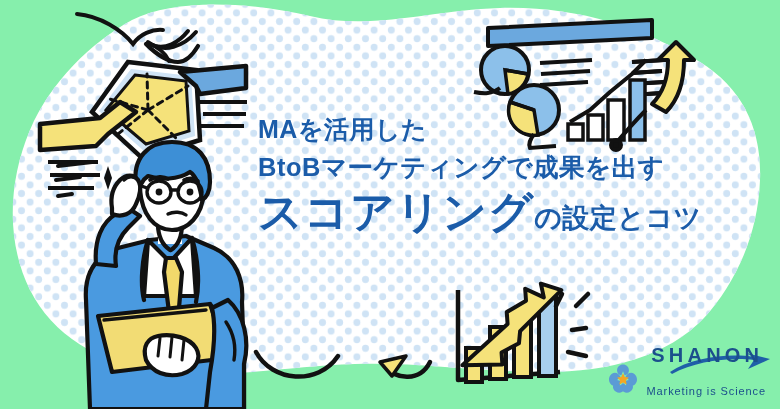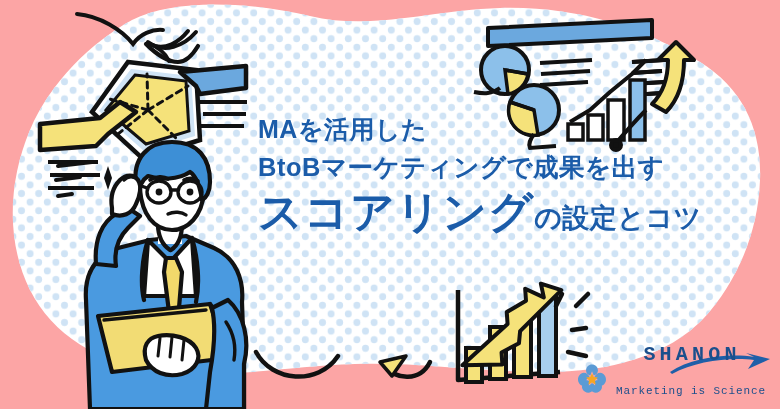--- a/index.html
+++ b/index.html
@@ -5,21 +5,21 @@
   html, body {
     margin: 0;
     padding: 0;
     background: #ffffff;
   }
   #banner {
     position: relative;
     width: 780px;
     height: 409px;
     overflow: hidden;
-    background: #fca5a5;
+    background: #86efac;
     font-family: "Liberation Sans", "DejaVu Sans", sans-serif;
   }
   #banner svg.layer {
     position: absolute;
     left: 0;
     top: 0;
     width: 780px;
     height: 409px;
   }
   
@@ -71,21 +71,20 @@
     width: 34px;
     height: 34px;
     flex: none;
     margin-bottom: 1px;
   }
   #logo-text {
     display: flex;
     flex-direction: column;
     align-items: center;
     line-height: 1;
-    font-family: Liberation Mono, monospace;
   }
   #logo-word {
     font-size: 20px;
     font-weight: bold;
     letter-spacing: 4.2px;
     color: #1b4f8c;
     padding-left: 4px;
   }
   #logo-tag {
     font-size: 11px;

